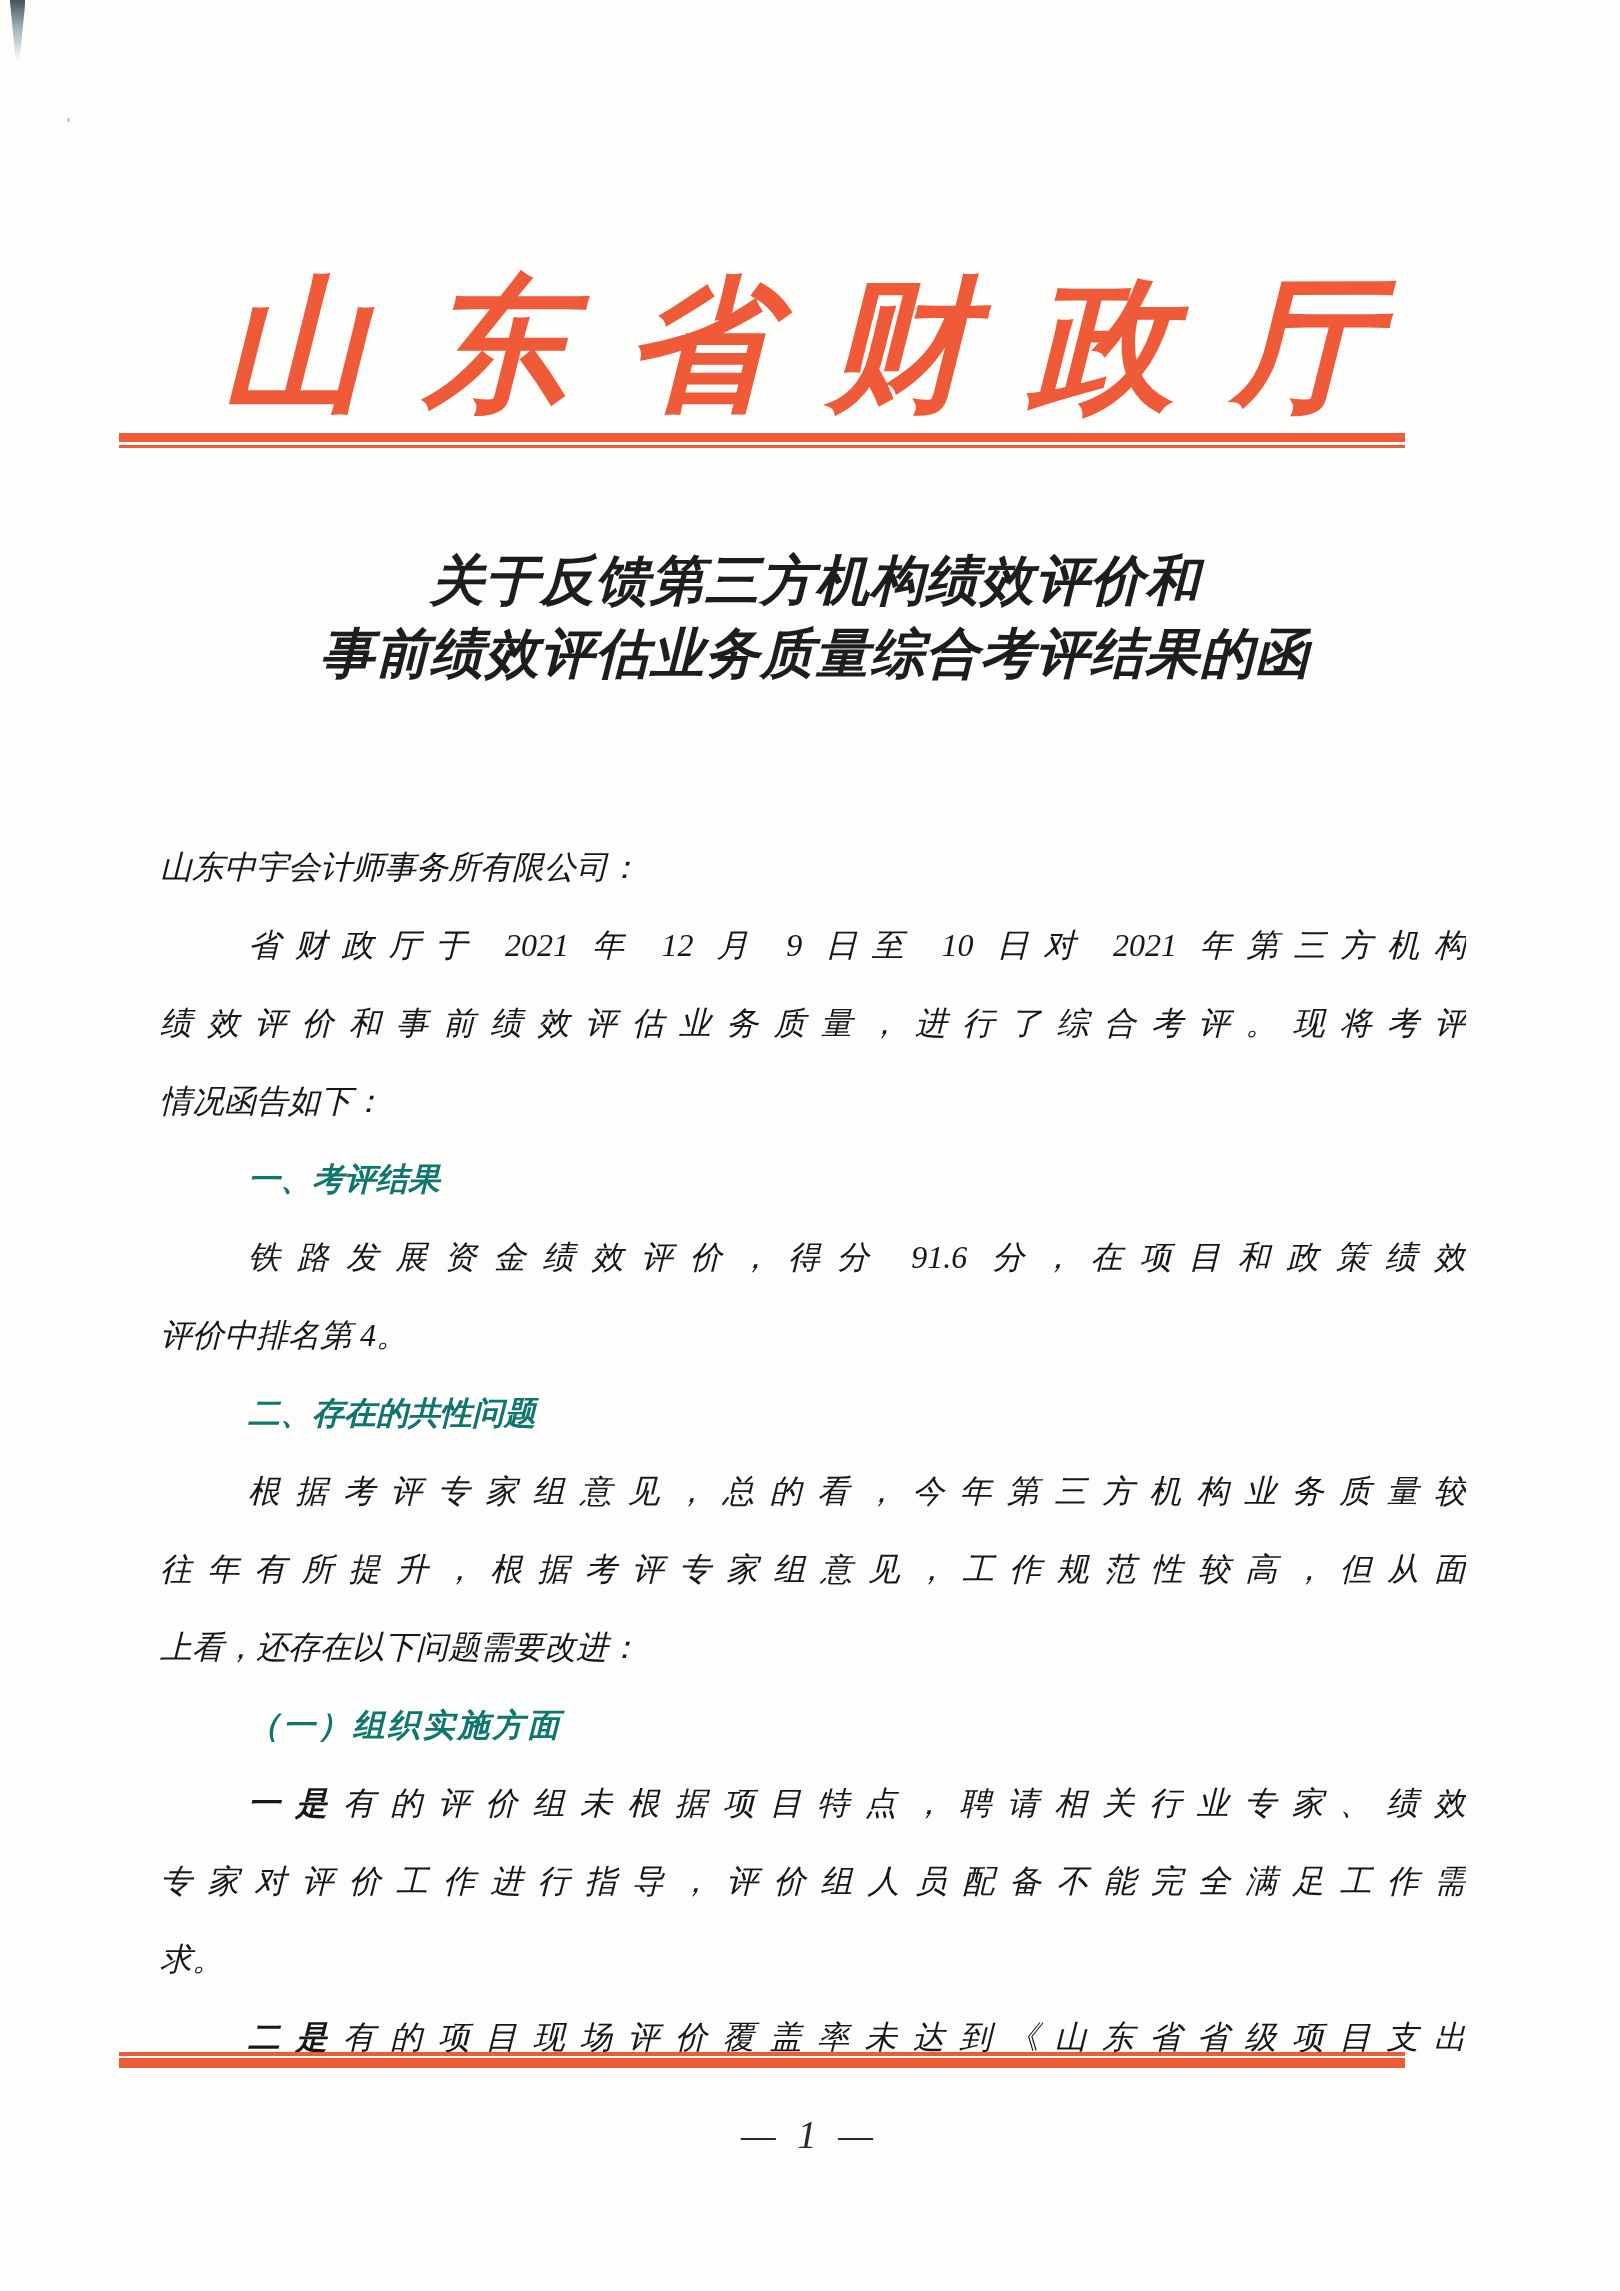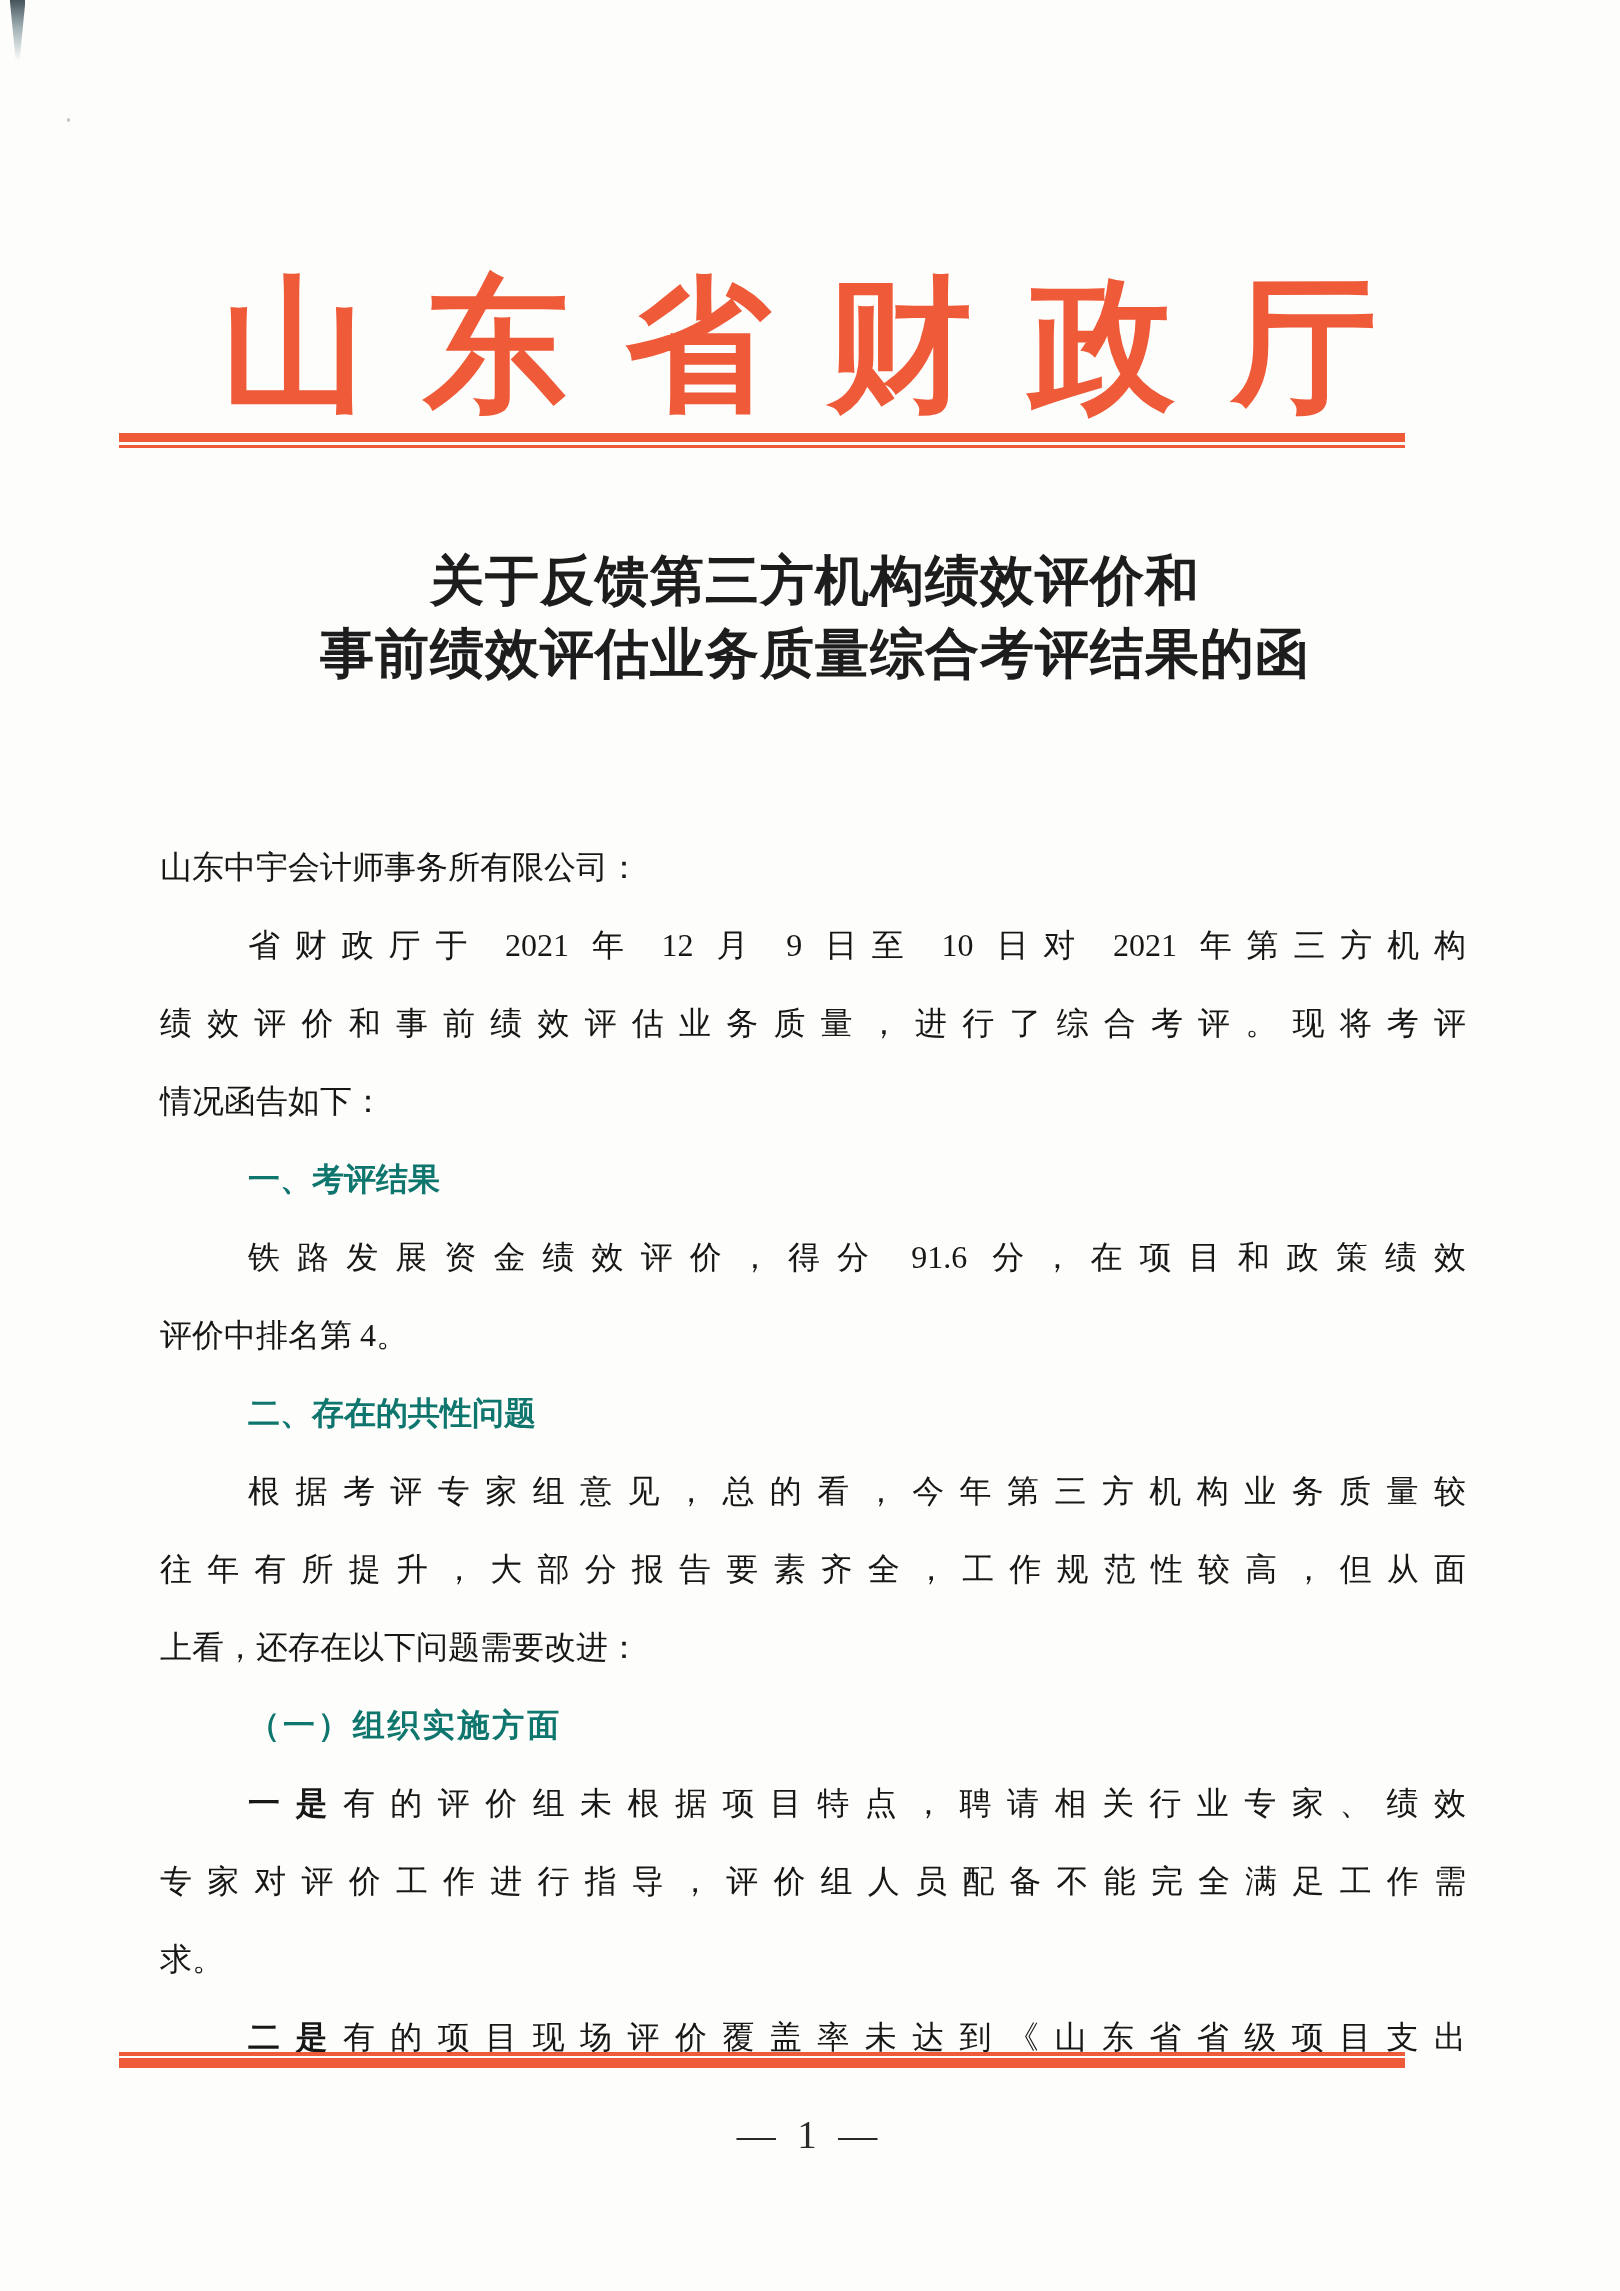--- a/index.html
+++ b/index.html
@@ -4,20 +4,21 @@
 <style>
   html,body{margin:0;padding:0;background:#e8e8e8;}
   .page{
     position:relative;
     width:1620px;height:2292px;
     margin:0 auto;
     background:#fdfdfb;
     overflow:hidden;
     font-family:"Liberation Serif","DejaVu Serif",serif;
     color:#1c1c1c;
+    font-style:italic;
   }
   
   .artifact-wedge{
     position:absolute;left:9.8px;top:0;width:15.7px;height:61px;
     background:linear-gradient(to bottom,#46545a 0%,#9fb0b4 45%,rgba(255,255,255,0) 100%);
     clip-path:polygon(0 0,100% 0,62% 100%,38% 100%);
   }
   .artifact-speck{
     position:absolute;left:67px;top:118px;width:2.9px;height:3.9px;
     background:#9a9a9a;opacity:.6;border-radius:50%;
@@ -100,21 +101,21 @@
   <div class="body-text">
     <div class="line">山东中宇会计师事务所有限公司：</div>
     <div class="line ind full">省财政厅于 2021 年 12 月 9 日至 10 日对 2021 年第三方机构</div>
     <div class="line full">绩效评价和事前绩效评估业务质量，进行了综合考评。现将考评</div>
     <div class="line">情况函告如下：</div>
     <div class="line ind h-black">一、考评结果</div>
     <div class="line ind full">铁路发展资金绩效评价，得分 91.6 分，在项目和政策绩效</div>
     <div class="line">评价中排名第 4。</div>
     <div class="line ind h-black">二、存在的共性问题</div>
     <div class="line ind full">根据考评专家组意见，总的看，今年第三方机构业务质量较</div>
-    <div class="line full">往年有所提升，大部分报告要素齐全，工作规范性较高，但从面</div>
+    <div class="line full">往年有所提升，根据考评专家组意见，工作规范性较高，但从面</div>
     <div class="line">上看，还存在以下问题需要改进：</div>
     <div class="line ind h-kai">（一）组织实施方面</div>
     <div class="line ind full"><span class="lead">一是</span><span>有的评价组未根据项目特点，聘请相关行业专家、绩效</span></div>
     <div class="line full">专家对评价工作进行指导，评价组人员配备不能完全满足工作需</div>
     <div class="line">求。</div>
     <div class="line ind full"><span class="lead">二是</span><span>有的项目现场评价覆盖率未达到《山东省省级项目支出</span></div>
   </div>
 
   <div class="band band-bottom">
     <div class="r-thin"></div>

